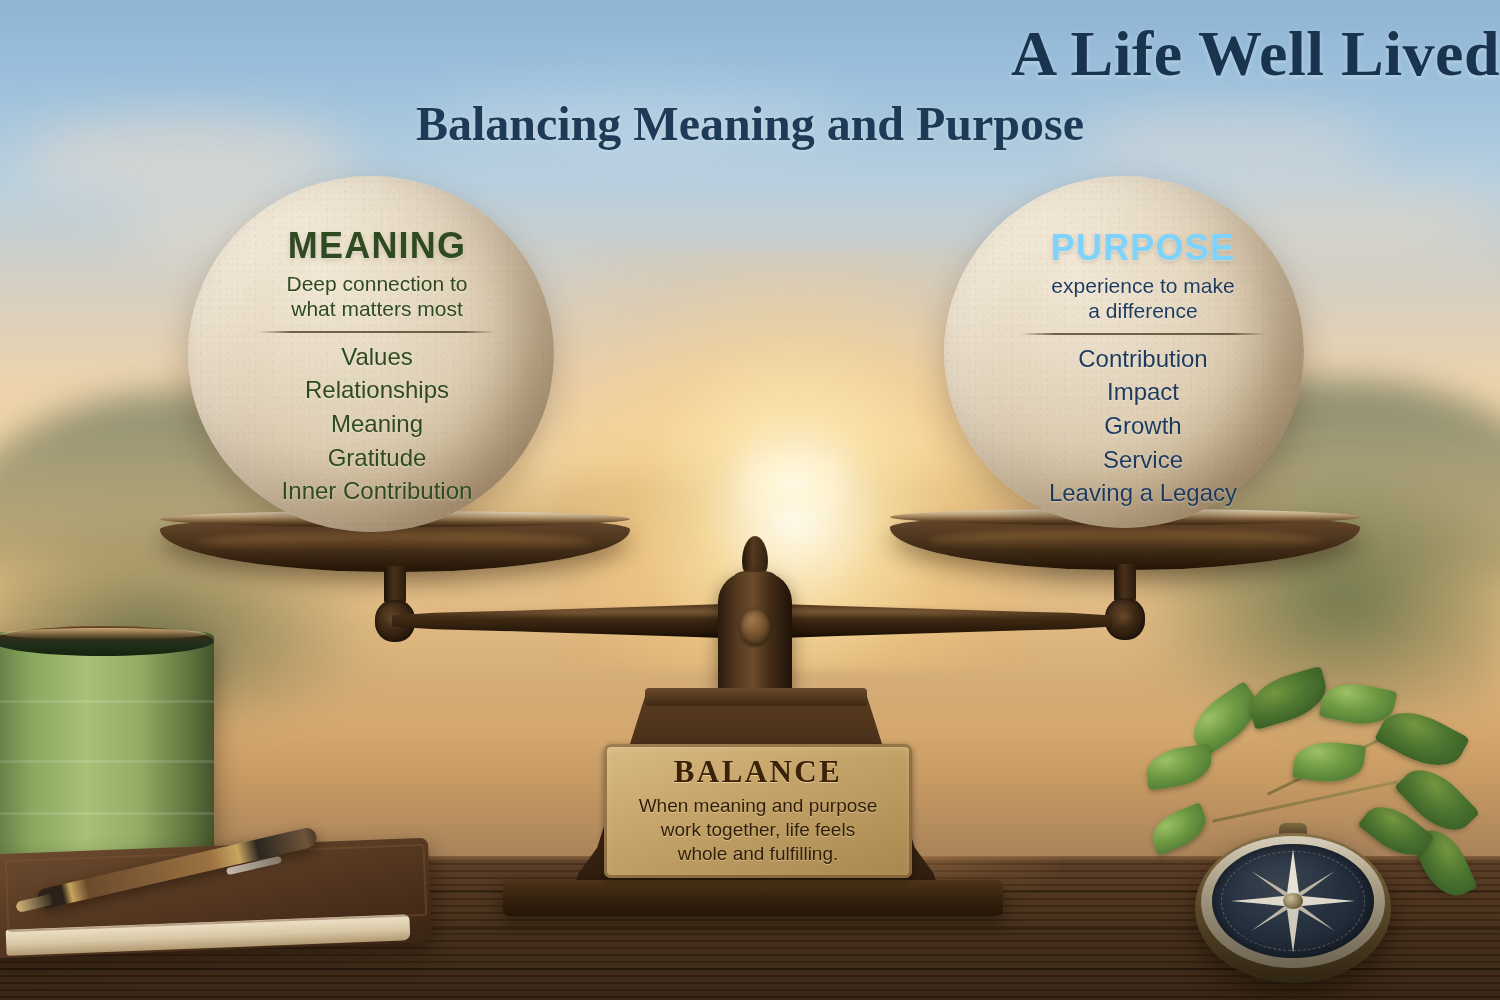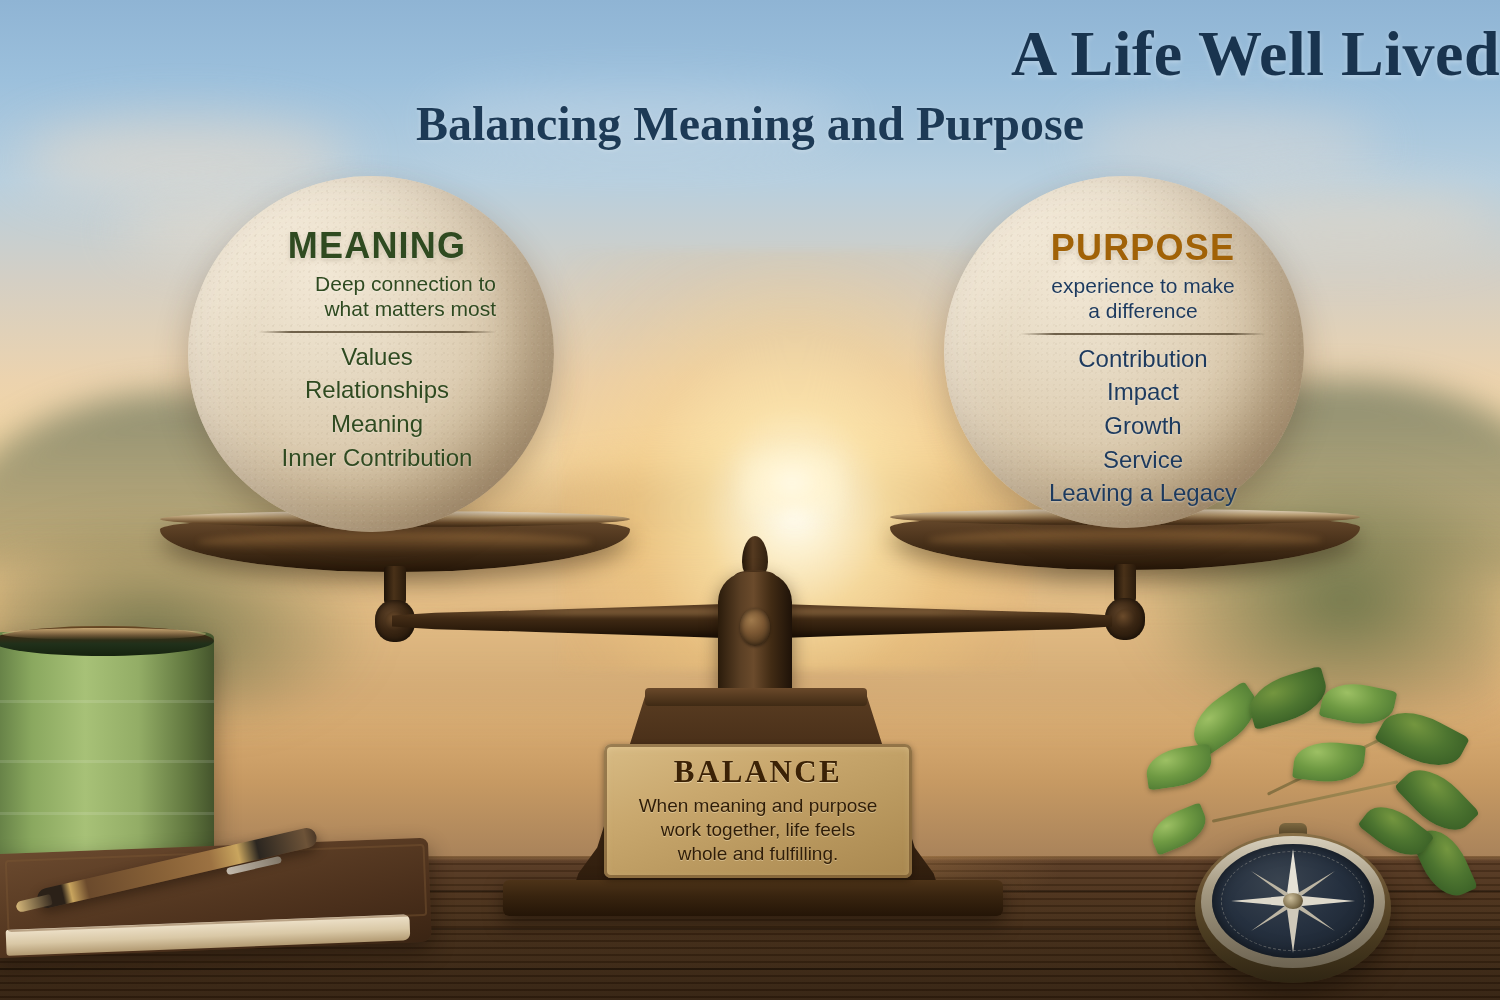--- a/index.html
+++ b/index.html
@@ -154,27 +154,27 @@
     line-height:1.12; pointer-events:none;
   }
   #text-left { left:258px; top:226px;  width:238px; }
   #text-right{ left:1020px; top:228px; width:246px; }
 
   .stone-head{
     font-size:36px; font-weight:700; letter-spacing:1.2px;
     text-shadow:0 1px 2px rgba(255,255,255,.45), 0 2px 4px rgba(90,70,45,.25);
   }
   #text-left .stone-head { color:#2f4a20; }
-  #text-right .stone-head{ color:#a16207; }
+  #text-right .stone-head{ color:#7dd3fc; }
 
   .stone-desc{
     font-size:21px; font-weight:400; margin-top:6px; line-height:1.18;
     text-shadow:0 1px 2px rgba(255,255,255,.40);
   }
-  #text-left .stone-desc { color:#2f4a20;text-align:right; }
+  #text-left .stone-desc { color:#2f4a20; }
   #text-right .stone-desc{ color:#1d3a5e; }
 
   .stone-rule{
     height:2px; margin:9px auto 7px; width:100%;
     background:linear-gradient(90deg, rgba(70,55,32,0), rgba(70,55,32,.75) 14%, rgba(70,55,32,.75) 86%, rgba(70,55,32,0));
   }
   .stone-list{ list-style:none; }
   .stone-list li{
     font-size:24px; line-height:1.40; font-weight:400;
     text-shadow:0 1px 2px rgba(255,255,255,.38);
@@ -495,20 +495,21 @@
     <div class="stone-head">MEANING</div>
     <div class="stone-desc">
       <div>Deep connection to</div>
       <div>what matters most</div>
     </div>
     <div class="stone-rule"></div>
     <ul class="stone-list">
       <li>Values</li>
       <li>Relationships</li>
       <li>Meaning</li>
+      <li>Gratitude</li>
       <li>Inner Contribution</li>
     </ul>
   </div>
 
   <div class="stone-text" id="text-right">
     <div class="stone-head">PURPOSE</div>
     <div class="stone-desc">
       <div>experience to make</div>
       <div>a difference</div>
     </div>

